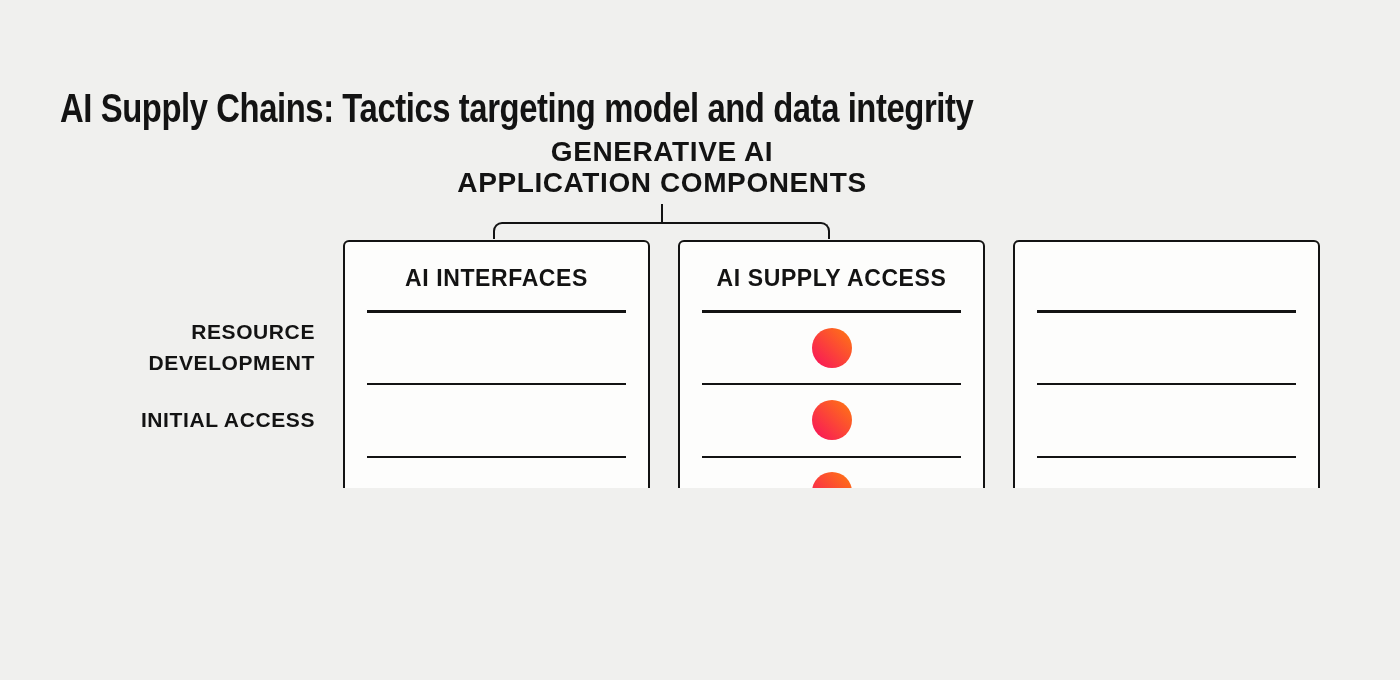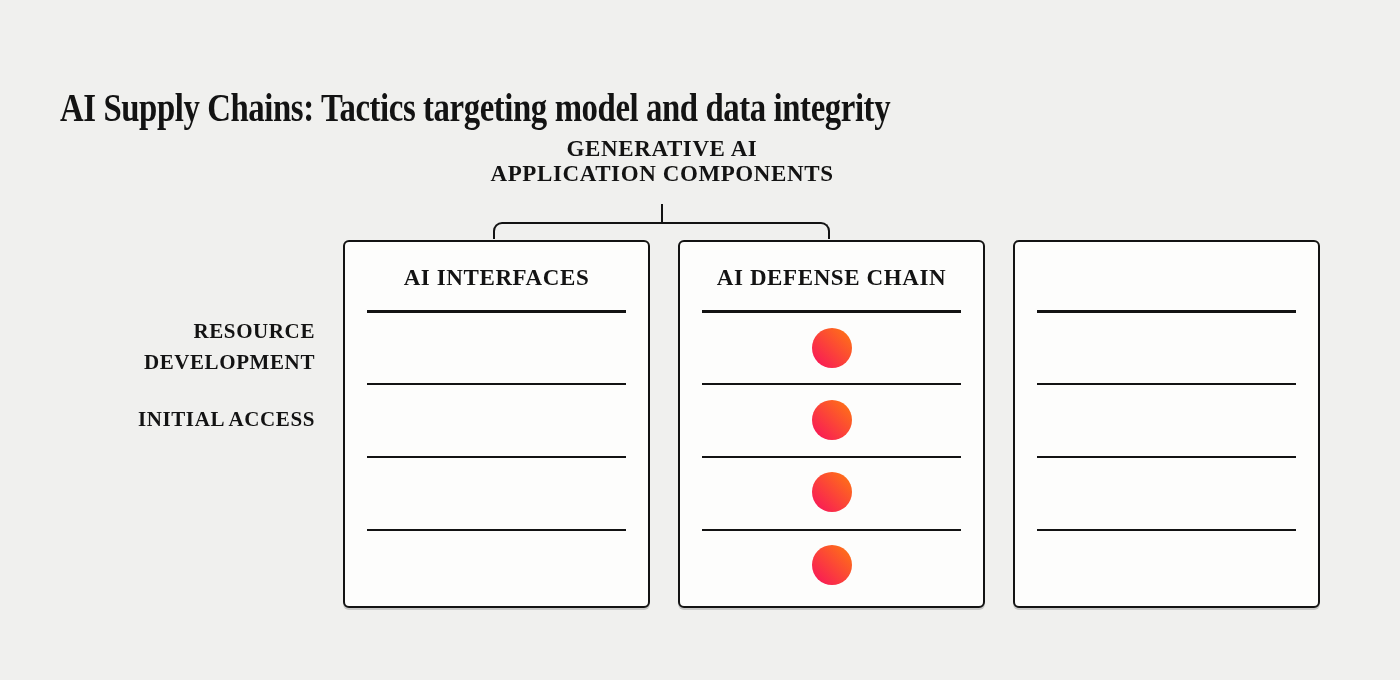--- a/index.html
+++ b/index.html
@@ -11,25 +11,24 @@
   }
   * { box-sizing: border-box; }
   html, body { margin: 0; padding: 0; }
   body {
     font-family: "Liberation Sans", sans-serif;
     background: var(--background);
   }
   .canvas {
     position: relative;
     width: 1400px;
-    height: 680px;
+    height: 488px;
     background: var(--background);
     color: var(--ink);
     overflow: hidden;
-    font-family: Liberation Serif, serif;
   }
 
   .title {
     position: absolute;
     left: 60px;
     top: 60px;
     font-size: 40px;
     font-weight: bold;
     letter-spacing: -0.5px;
     white-space: nowrap;
@@ -37,24 +36,24 @@
     transform-origin: left top;
     line-height: 1.05;
   }
 
   .group-label {
     position: absolute;
     left: 362px;
     top: 136px;
     width: 600px;
     text-align: center;
-    font-size: 23px;
+    font-size: 28px;
     font-weight: bold;
     letter-spacing: 0.6px;
-    line-height: 25px;
+    line-height: 31px;
     white-space: pre-line;
   }
 
   .stem {
     position: absolute;
     left: 661px;
     top: 204px;
     width: 2px;
     height: 18px;
     background: var(--ink);
@@ -162,21 +161,21 @@
 
   <div class="box box-0">
     <div class="box-title">AI INTERFACES</div>
     <div class="box-underline"></div>
     <div class="row-sep sep-0"></div>
     <div class="row-sep sep-1"></div>
     <div class="row-sep sep-2"></div>
   </div>
 
   <div class="box box-1">
-    <div class="box-title">AI DEFENSE CHAIN</div>
+    <div class="box-title">AI SUPPLY ACCESS</div>
     <div class="box-underline"></div>
     <div class="row-sep sep-0"></div>
     <div class="row-sep sep-1"></div>
     <div class="row-sep sep-2"></div>
     <span class="dot dot-0"></span>
     <span class="dot dot-1"></span>
     <span class="dot dot-2"></span>
     <span class="dot dot-3"></span>
   </div>
 

